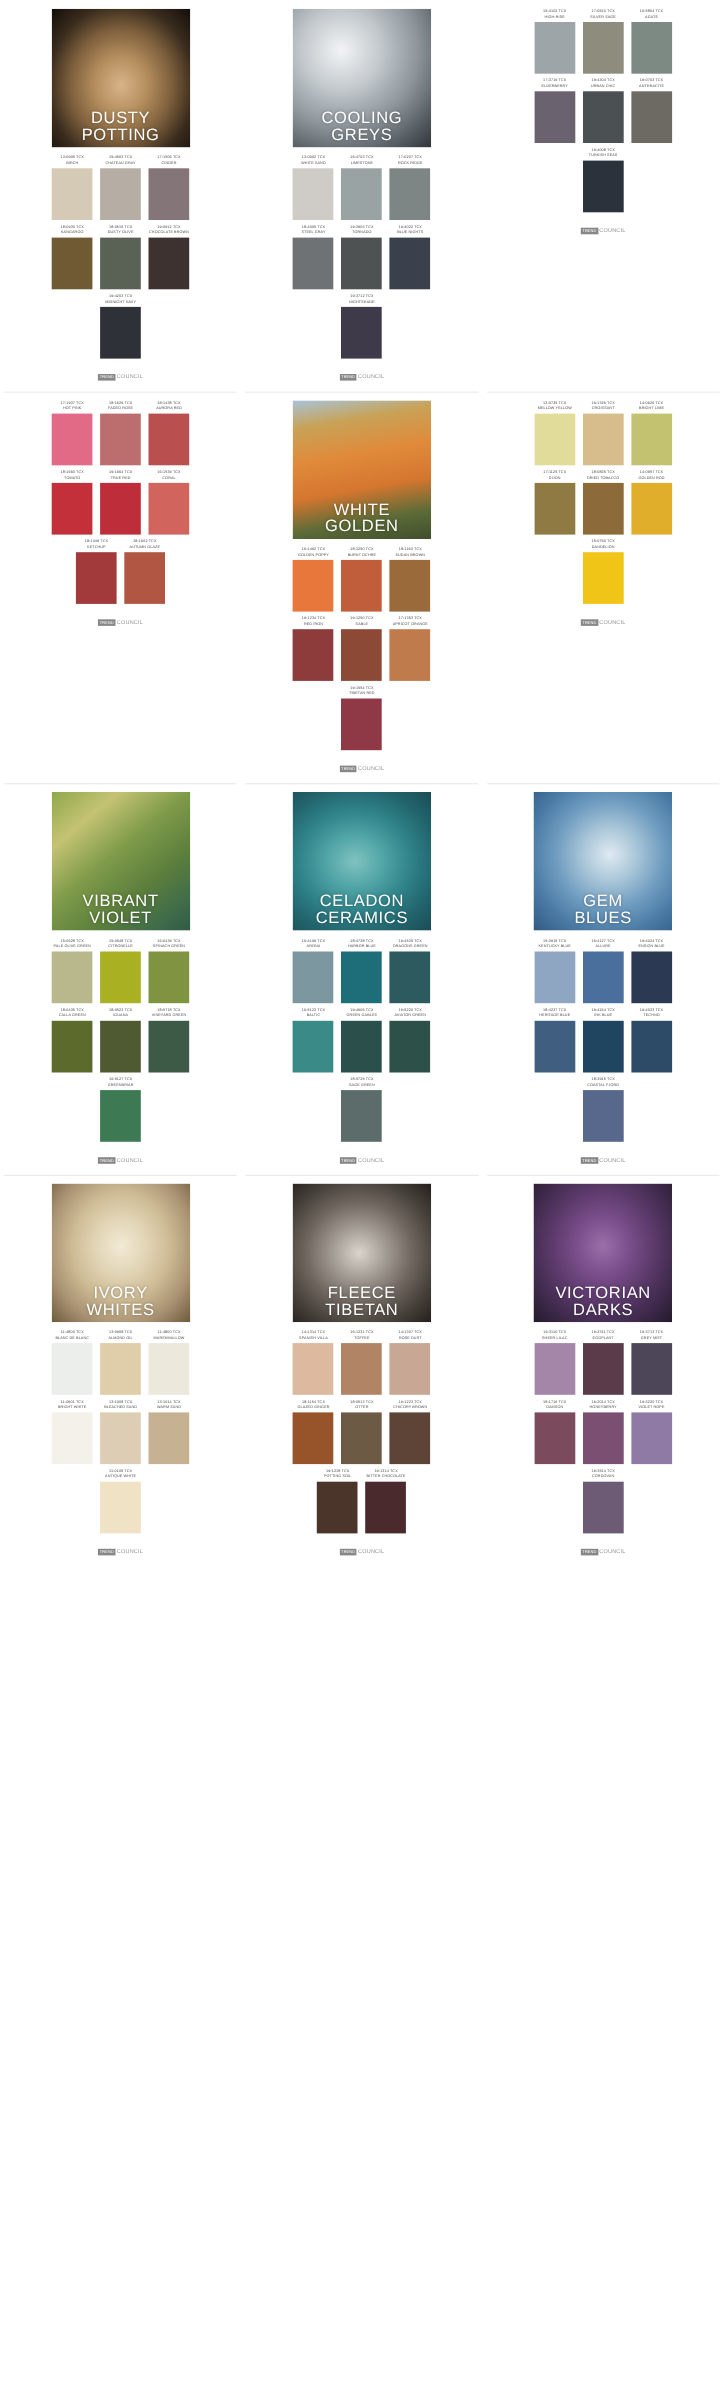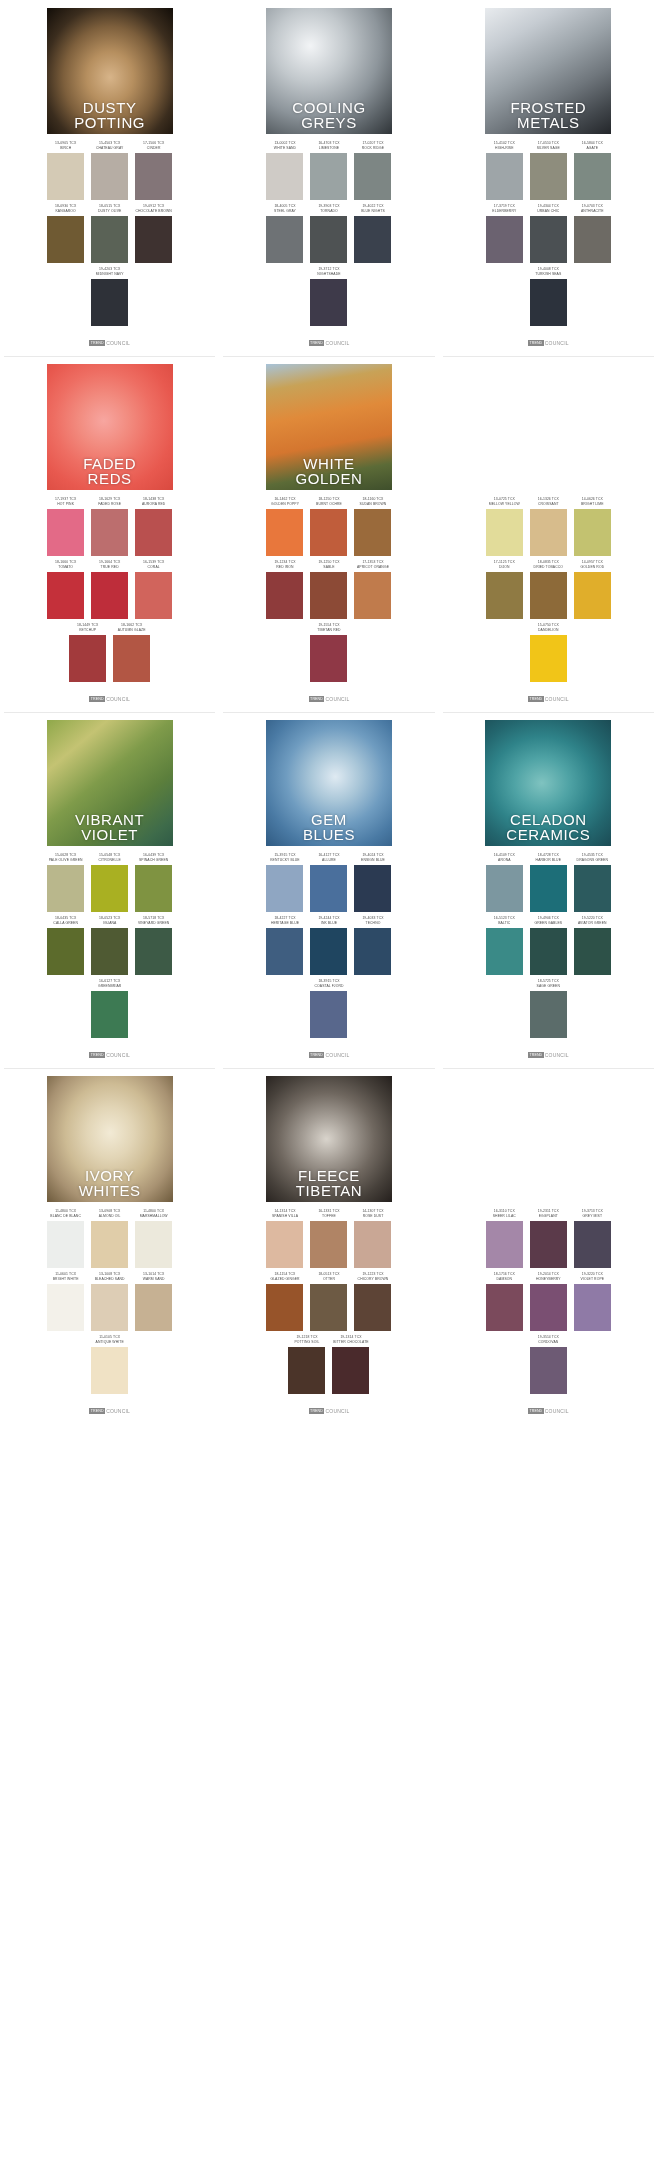--- a/index.html
+++ b/index.html
@@ -17,21 +17,20 @@
     grid-auto-rows: auto;
   }
 
   .palette-card {
     position: relative;
     background: #ffffff;
     padding: 8px 6px 6px 6px;
     display: flex;
     flex-direction: column;
     align-items: center;
-    justify-content: flex-end;
   }
   .palette-card.sep-top::before {
     content: "";
     position: absolute;
     left: 4px; right: 4px; top: 0;
     height: 1px;
     background: #e9e9e9;
   }
 
   
@@ -242,27 +241,20 @@
         </div>
       </div>
       <div class="card-footer">
         <div class="logo">
           <span class="logo-mark">TREND</span>
           <span class="logo-word">COUNCIL</span>
         </div>
       </div>
     </div>
     <div class="palette-card">
-      <div class="hero">
-        <div class="hero-img" style="background: linear-gradient(150deg, rgb(232, 235, 238) 0%, rgb(198, 204, 210) 22%, rgb(154, 162, 168) 45%, rgb(111, 118, 124) 66%, rgb(66, 71, 76) 85%, rgb(35, 38, 42) 100%);"></div>
-        <div class="hero-title">
-          <span>FROSTED</span>
-          <span>METALS</span>
-        </div>
-      </div>
       <div class="swatch-rows">
         <div class="swatch-row">
           <div class="swatch">
             <div class="swatch-code">15-4102 TCX</div>
             <div class="swatch-name">HIGH-RISE</div>
             <div class="swatch-chip" style="background: rgb(158, 165, 168);"></div>
           </div>
           <div class="swatch">
             <div class="swatch-code">17-0510 TCX</div>
             <div class="swatch-name">SILVER SAGE</div>
@@ -300,27 +292,20 @@
         </div>
       </div>
       <div class="card-footer">
         <div class="logo">
           <span class="logo-mark">TREND</span>
           <span class="logo-word">COUNCIL</span>
         </div>
       </div>
     </div>
     <div class="palette-card sep-top">
-      <div class="hero">
-        <div class="hero-img" style="background: radial-gradient(at 45% 45%, rgb(247, 166, 160) 0%, rgb(242, 140, 128) 25%, rgb(238, 110, 99) 50%, rgb(232, 89, 79) 72%, rgb(217, 73, 63) 100%);"></div>
-        <div class="hero-title">
-          <span>FADED</span>
-          <span>REDS</span>
-        </div>
-      </div>
       <div class="swatch-rows">
         <div class="swatch-row">
           <div class="swatch">
             <div class="swatch-code">17-1937 TCX</div>
             <div class="swatch-name">HOT PINK</div>
             <div class="swatch-chip" style="background: rgb(227, 106, 135);"></div>
           </div>
           <div class="swatch">
             <div class="swatch-code">18-1629 TCX</div>
             <div class="swatch-name">FADED ROSE</div>
@@ -531,20 +516,78 @@
       </div>
       <div class="card-footer">
         <div class="logo">
           <span class="logo-mark">TREND</span>
           <span class="logo-word">COUNCIL</span>
         </div>
       </div>
     </div>
     <div class="palette-card sep-top">
       <div class="hero">
+        <div class="hero-img" style="background: radial-gradient(at 45% 50%, rgb(127, 195, 192) 0%, rgb(79, 163, 165) 28%, rgb(47, 131, 137) 52%, rgb(35, 102, 110) 74%, rgb(27, 75, 84) 100%);"></div>
+        <div class="hero-title">
+          <span>CELADON</span>
+          <span>CERAMICS</span>
+        </div>
+      </div>
+      <div class="swatch-rows">
+        <div class="swatch-row">
+          <div class="swatch">
+            <div class="swatch-code">16-4109 TCX</div>
+            <div class="swatch-name">ARONA</div>
+            <div class="swatch-chip" style="background: rgb(124, 151, 160);"></div>
+          </div>
+          <div class="swatch">
+            <div class="swatch-code">18-4728 TCX</div>
+            <div class="swatch-name">HARBOR BLUE</div>
+            <div class="swatch-chip" style="background: rgb(29, 110, 120);"></div>
+          </div>
+          <div class="swatch">
+            <div class="swatch-code">19-4535 TCX</div>
+            <div class="swatch-name">DRAGONS GREEN</div>
+            <div class="swatch-chip" style="background: rgb(44, 90, 94);"></div>
+          </div>
+        </div>
+        <div class="swatch-row">
+          <div class="swatch">
+            <div class="swatch-code">16-5123 TCX</div>
+            <div class="swatch-name">BALTIC</div>
+            <div class="swatch-chip" style="background: rgb(58, 138, 135);"></div>
+          </div>
+          <div class="swatch">
+            <div class="swatch-code">19-4906 TCX</div>
+            <div class="swatch-name">GREEN GABLES</div>
+            <div class="swatch-chip" style="background: rgb(43, 79, 74);"></div>
+          </div>
+          <div class="swatch">
+            <div class="swatch-code">19-5220 TCX</div>
+            <div class="swatch-name">AVIATOR GREEN</div>
+            <div class="swatch-chip" style="background: rgb(45, 81, 72);"></div>
+          </div>
+        </div>
+        <div class="swatch-row">
+          <div class="swatch">
+            <div class="swatch-code">18-5725 TCX</div>
+            <div class="swatch-name">SAGE GREEN</div>
+            <div class="swatch-chip" style="background: rgb(91, 108, 106);"></div>
+          </div>
+        </div>
+      </div>
+      <div class="card-footer">
+        <div class="logo">
+          <span class="logo-mark">TREND</span>
+          <span class="logo-word">COUNCIL</span>
+        </div>
+      </div>
+    </div>
+    <div class="palette-card sep-top">
+      <div class="hero">
         <div class="hero-img" style="background: radial-gradient(circle at 55% 45%, rgb(223, 234, 242) 0%, rgb(169, 198, 216) 25%, rgb(111, 156, 192) 50%, rgb(74, 122, 164) 74%, rgb(47, 90, 130) 100%);"></div>
         <div class="hero-title">
           <span>GEM</span>
           <span>BLUES</span>
         </div>
       </div>
       <div class="swatch-rows">
         <div class="swatch-row">
           <div class="swatch">
             <div class="swatch-code">15-3915 TCX</div>
@@ -577,78 +620,20 @@
             <div class="swatch-code">19-4033 TCX</div>
             <div class="swatch-name">TECHNO</div>
             <div class="swatch-chip" style="background: rgb(45, 74, 102);"></div>
           </div>
         </div>
         <div class="swatch-row">
           <div class="swatch">
             <div class="swatch-code">18-3915 TCX</div>
             <div class="swatch-name">COASTAL FJORD</div>
             <div class="swatch-chip" style="background: rgb(88, 103, 140);"></div>
-          </div>
-        </div>
-      </div>
-      <div class="card-footer">
-        <div class="logo">
-          <span class="logo-mark">TREND</span>
-          <span class="logo-word">COUNCIL</span>
-        </div>
-      </div>
-    </div>
-    <div class="palette-card sep-top">
-      <div class="hero">
-        <div class="hero-img" style="background: radial-gradient(at 45% 50%, rgb(127, 195, 192) 0%, rgb(79, 163, 165) 28%, rgb(47, 131, 137) 52%, rgb(35, 102, 110) 74%, rgb(27, 75, 84) 100%);"></div>
-        <div class="hero-title">
-          <span>CELADON</span>
-          <span>CERAMICS</span>
-        </div>
-      </div>
-      <div class="swatch-rows">
-        <div class="swatch-row">
-          <div class="swatch">
-            <div class="swatch-code">16-4109 TCX</div>
-            <div class="swatch-name">ARONA</div>
-            <div class="swatch-chip" style="background: rgb(124, 151, 160);"></div>
-          </div>
-          <div class="swatch">
-            <div class="swatch-code">18-4728 TCX</div>
-            <div class="swatch-name">HARBOR BLUE</div>
-            <div class="swatch-chip" style="background: rgb(29, 110, 120);"></div>
-          </div>
-          <div class="swatch">
-            <div class="swatch-code">19-4535 TCX</div>
-            <div class="swatch-name">DRAGONS GREEN</div>
-            <div class="swatch-chip" style="background: rgb(44, 90, 94);"></div>
-          </div>
-        </div>
-        <div class="swatch-row">
-          <div class="swatch">
-            <div class="swatch-code">16-5123 TCX</div>
-            <div class="swatch-name">BALTIC</div>
-            <div class="swatch-chip" style="background: rgb(58, 138, 135);"></div>
-          </div>
-          <div class="swatch">
-            <div class="swatch-code">19-4906 TCX</div>
-            <div class="swatch-name">GREEN GABLES</div>
-            <div class="swatch-chip" style="background: rgb(43, 79, 74);"></div>
-          </div>
-          <div class="swatch">
-            <div class="swatch-code">19-5220 TCX</div>
-            <div class="swatch-name">AVIATOR GREEN</div>
-            <div class="swatch-chip" style="background: rgb(45, 81, 72);"></div>
-          </div>
-        </div>
-        <div class="swatch-row">
-          <div class="swatch">
-            <div class="swatch-code">18-5725 TCX</div>
-            <div class="swatch-name">SAGE GREEN</div>
-            <div class="swatch-chip" style="background: rgb(91, 108, 106);"></div>
           </div>
         </div>
       </div>
       <div class="card-footer">
         <div class="logo">
           <span class="logo-mark">TREND</span>
           <span class="logo-word">COUNCIL</span>
         </div>
       </div>
     </div>
@@ -767,20 +752,27 @@
         </div>
       </div>
       <div class="card-footer">
         <div class="logo">
           <span class="logo-mark">TREND</span>
           <span class="logo-word">COUNCIL</span>
         </div>
       </div>
     </div>
     <div class="palette-card sep-top">
+      <div class="hero">
+        <div class="hero-img" style="background: radial-gradient(at 50% 45%, rgb(155, 111, 168) 0%, rgb(123, 79, 140) 26%, rgb(92, 58, 107) 52%, rgb(63, 42, 76) 76%, rgb(36, 26, 44) 100%);"></div>
+        <div class="hero-title">
+          <span>VICTORIAN</span>
+          <span>DARKS</span>
+        </div>
+      </div>
       <div class="swatch-rows">
         <div class="swatch-row">
           <div class="swatch">
             <div class="swatch-code">16-3110 TCX</div>
             <div class="swatch-name">SHEER LILAC</div>
             <div class="swatch-chip" style="background: rgb(164, 135, 168);"></div>
           </div>
           <div class="swatch">
             <div class="swatch-code">19-2311 TCX</div>
             <div class="swatch-name">EGGPLANT</div>

